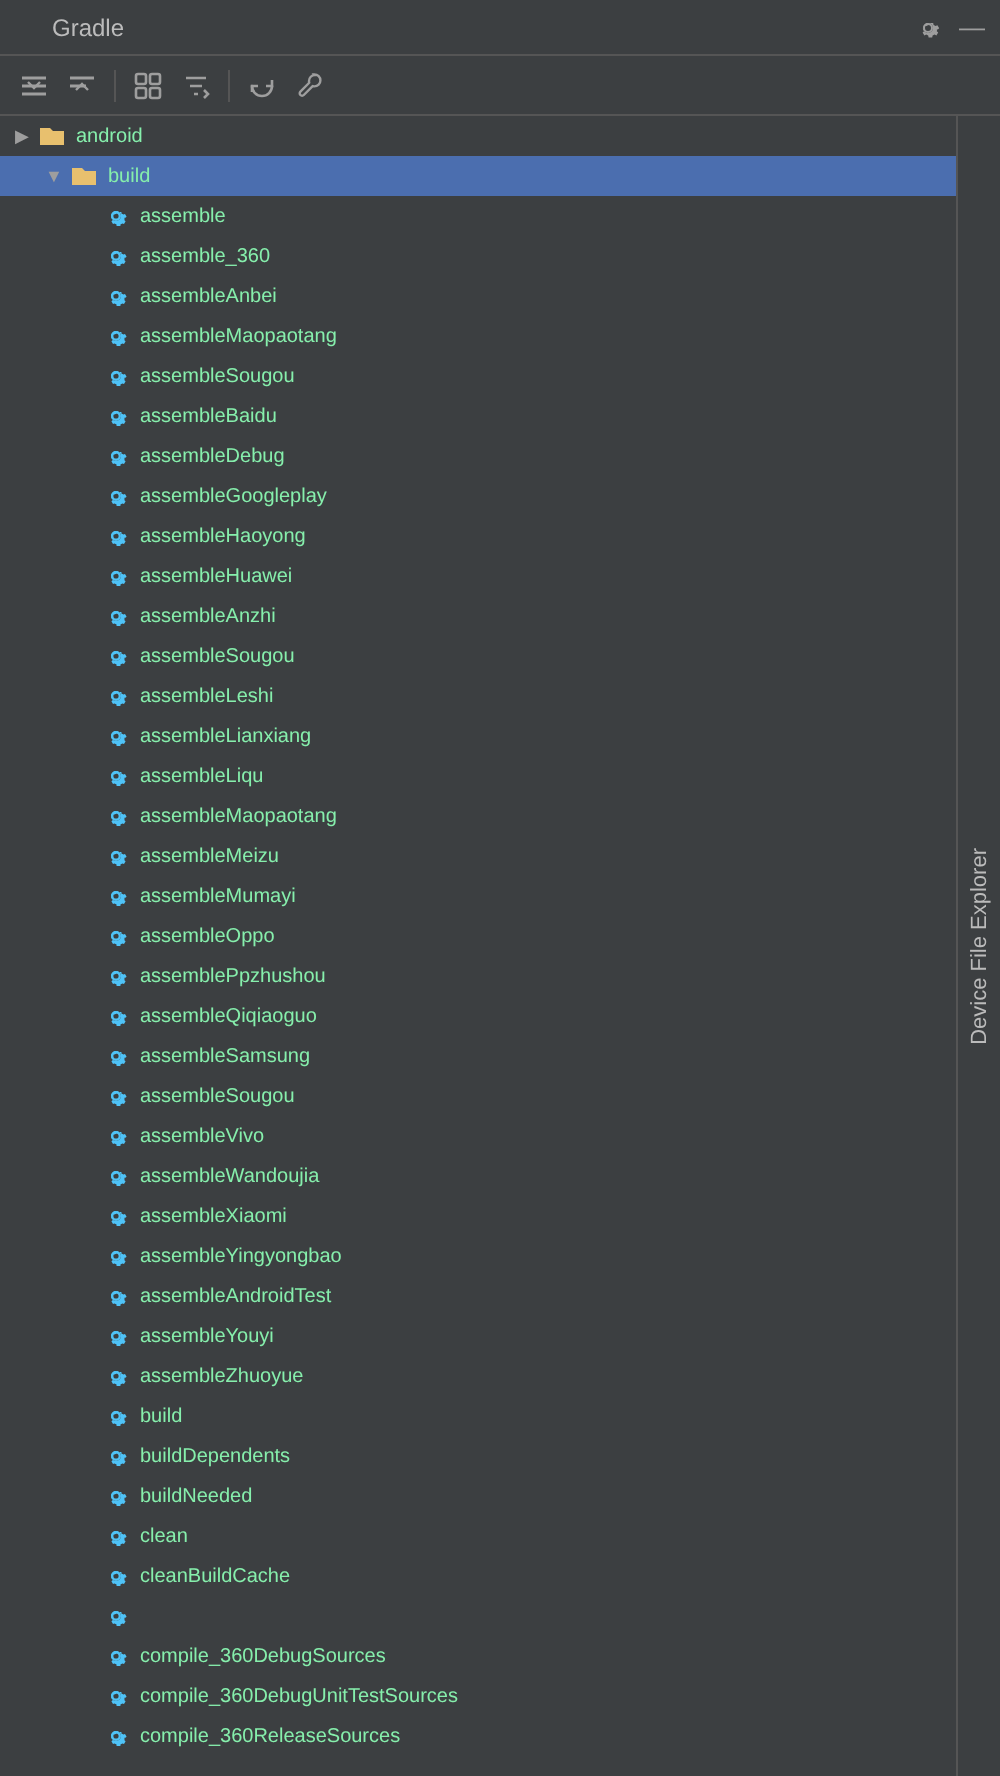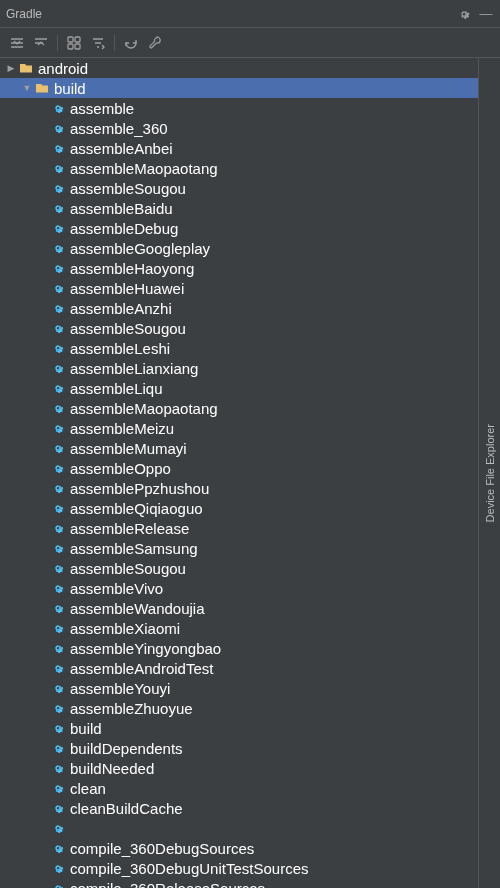--- a/index.html
+++ b/index.html
@@ -35,20 +35,21 @@
       border-bottom: 1px solid #555;
       padding: 4px 6px;
       height: 28px;
       flex-shrink: 0;
     }
 
     .title-bar-left {
       display: flex;
       align-items: flex-end;
       gap: 6px;
+      margin-left: 20px;
     }
 
     .title-text {
       font-size: 12px;
       color: #bbbbbb;
       font-weight: normal;
     }
 
     .title-bar-right {
       display: flex;
@@ -157,22 +158,22 @@
       width: 16px;
       height: 16px;
       display: flex;
       align-items: center;
       justify-content: center;
       flex-shrink: 0;
       margin-right: 4px;
     }
 
     .item-label {
-      font-size: 15px;
-      color: #ffffff;
+      font-size: 10px;
+      color: #86efac;
     }
 
     .right-sidebar {
       width: 22px;
       background: #3c3f41;
       border-left: 1px solid #555;
       display: flex;
       flex-direction: column;
       align-items: center;
       flex-shrink: 0;
@@ -517,31 +518,20 @@
         </div>
         <div class="tree-item">
           <span class="indent" style="width: 32px;"></span>
           <span class="arrow" style="width: 14px;"></span>
           <span class="item-icon">
             <svg class="gear-svg" width="14" height="14" viewBox="0 0 14 14" fill="#4fc3f7">
     <path d="M7 4.5a2.5 2.5 0 100 5 2.5 2.5 0 000-5zm0 3.8a1.3 1.3 0 110-2.6 1.3 1.3 0 010 2.6z"></path>
     <path d="M11.7 7.9l.6-.5-.8-1.4-.8.3c-.3-.2-.5-.3-.9-.4l-.1-.9H7.3l-.1.9c-.3.1-.6.2-.9.4l-.8-.3-.8 1.4.6.5c0 .2-.05.4-.05.6s.05.4.05.6l-.6.5.8 1.4.8-.3c.3.2.6.3.9.4l.1.9h1.9l.1-.9c.3-.1.6-.2.9-.4l.8.3.8-1.4-.6-.5c.05-.2.05-.4.05-.6s0-.4-.05-.6zM7 9.5a2.5 2.5 0 110-5 2.5 2.5 0 010 5z"></path>
   </svg>
           </span>
-          <span class="item-label">assembleRelease</span>
-        </div>
-        <div class="tree-item">
-          <span class="indent" style="width: 32px;"></span>
-          <span class="arrow" style="width: 14px;"></span>
-          <span class="item-icon">
-            <svg class="gear-svg" width="14" height="14" viewBox="0 0 14 14" fill="#4fc3f7">
-    <path d="M7 4.5a2.5 2.5 0 100 5 2.5 2.5 0 000-5zm0 3.8a1.3 1.3 0 110-2.6 1.3 1.3 0 010 2.6z"></path>
-    <path d="M11.7 7.9l.6-.5-.8-1.4-.8.3c-.3-.2-.5-.3-.9-.4l-.1-.9H7.3l-.1.9c-.3.1-.6.2-.9.4l-.8-.3-.8 1.4.6.5c0 .2-.05.4-.05.6s.05.4.05.6l-.6.5.8 1.4.8-.3c.3.2.6.3.9.4l.1.9h1.9l.1-.9c.3-.1.6-.2.9-.4l.8.3.8-1.4-.6-.5c.05-.2.05-.4.05-.6s0-.4-.05-.6zM7 9.5a2.5 2.5 0 110-5 2.5 2.5 0 010 5z"></path>
-  </svg>
-          </span>
           <span class="item-label">assembleSamsung</span>
         </div>
         <div class="tree-item">
           <span class="indent" style="width: 32px;"></span>
           <span class="arrow" style="width: 14px;"></span>
           <span class="item-icon">
             <svg class="gear-svg" width="14" height="14" viewBox="0 0 14 14" fill="#4fc3f7">
     <path d="M7 4.5a2.5 2.5 0 100 5 2.5 2.5 0 000-5zm0 3.8a1.3 1.3 0 110-2.6 1.3 1.3 0 010 2.6z"></path>
     <path d="M11.7 7.9l.6-.5-.8-1.4-.8.3c-.3-.2-.5-.3-.9-.4l-.1-.9H7.3l-.1.9c-.3.1-.6.2-.9.4l-.8-.3-.8 1.4.6.5c0 .2-.05.4-.05.6s.05.4.05.6l-.6.5.8 1.4.8-.3c.3.2.6.3.9.4l.1.9h1.9l.1-.9c.3-.1.6-.2.9-.4l.8.3.8-1.4-.6-.5c.05-.2.05-.4.05-.6s0-.4-.05-.6zM7 9.5a2.5 2.5 0 110-5 2.5 2.5 0 010 5z"></path>
   </svg>

